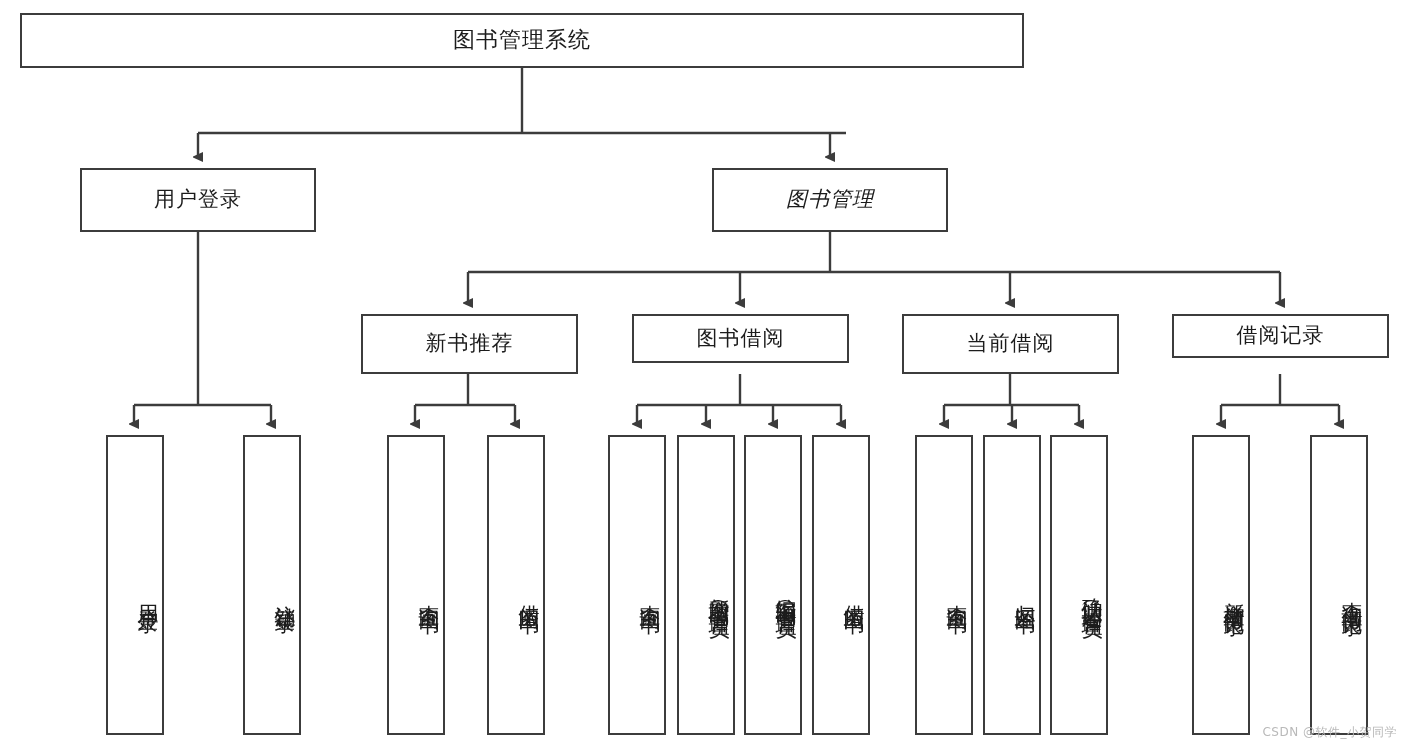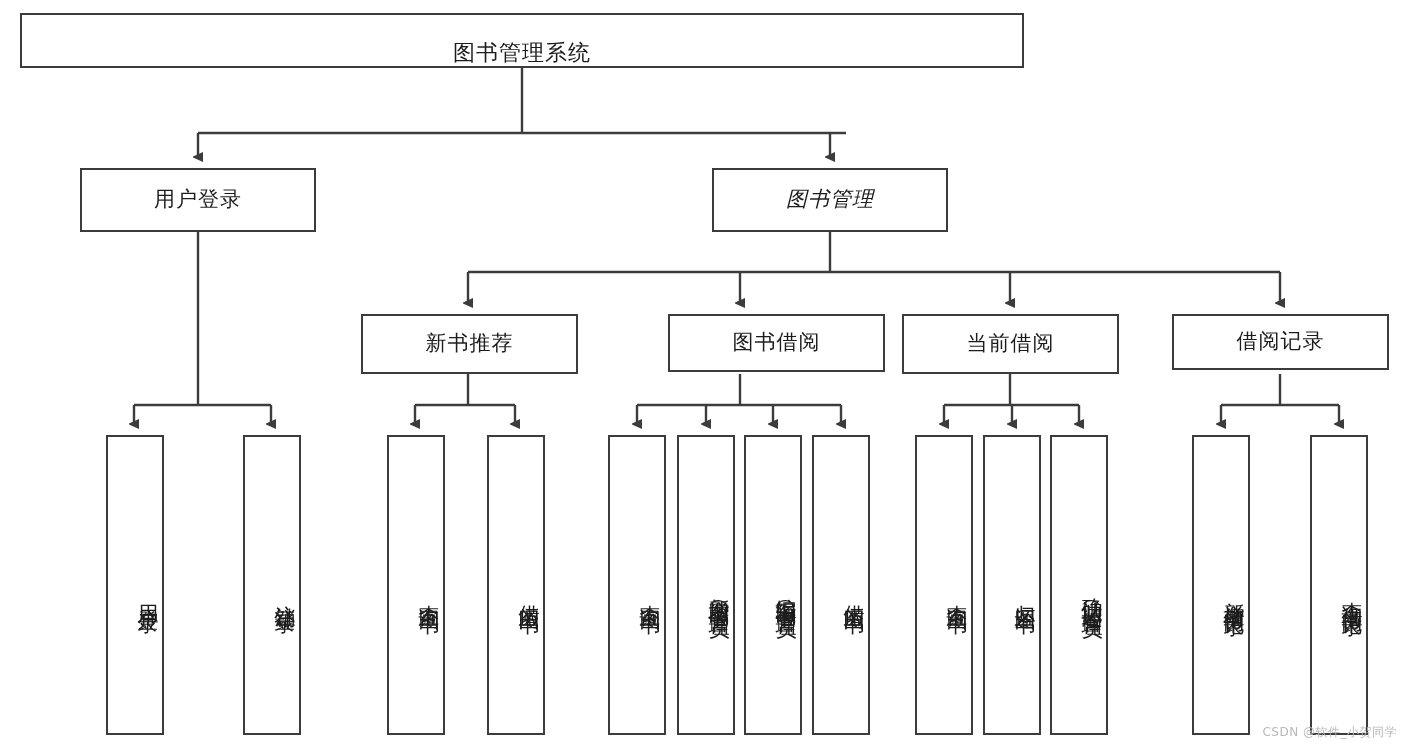--- a/index.html
+++ b/index.html
@@ -65,41 +65,41 @@
       <path d="M1012,405 L1012,424" marker-end="url(#arrow)"></path>
       <path d="M1079,405 L1079,424" marker-end="url(#arrow)"></path>
 
       <path d="M1280,374 L1280,405"></path>
       <path d="M1221,405 L1339,405"></path>
       <path d="M1221,405 L1221,424" marker-end="url(#arrow)"></path>
       <path d="M1339,405 L1339,424" marker-end="url(#arrow)"></path>
     </g>
   </svg>
 
-  <div class="node h" id="root" style="left:20px;top:13px;width:1004px;height:55px;align-items:flex-end;">
+  <div class="node h" id="root" style="left:20px;top:13px;width:1004px;height:55px;">
     <span>图书管理系统</span>
   </div>
 
   <div class="node h" style="left:80px;top:168px;width:236px;height:64px;">
     <span>用户登录</span>
   </div>
   <div class="node h" style="left:712px;top:168px;width:236px;height:64px;font-style:italic;">
     <span>图书管理</span>
   </div>
 
   <div class="node h" style="left:361px;top:314px;width:217px;height:60px;">
     <span>新书推荐</span>
   </div>
-  <div class="node h" style="left:632px;top:314px;width:217px;height:58px;margin-left:36px;">
+  <div class="node h" style="left:632px;top:314px;width:217px;height:49px;">
     <span>图书借阅</span>
   </div>
   <div class="node h" style="left:902px;top:314px;width:217px;height:60px;">
     <span>当前借阅</span>
   </div>
-  <div class="node h" style="left:1172px;top:314px;width:217px;height:56px;">
+  <div class="node h" style="left:1172px;top:314px;width:217px;height:44px;">
     <span>借阅记录</span>
   </div>
 
   <div class="node v" style="left:106px;top:435px;width:58px;height:300px;">
     <span>用户登录</span>
   </div>
   <div class="node v" style="left:243px;top:435px;width:58px;height:300px;">
     <span>注销登录</span>
   </div>
   <div class="node v" style="left:387px;top:435px;width:58px;height:300px;">

